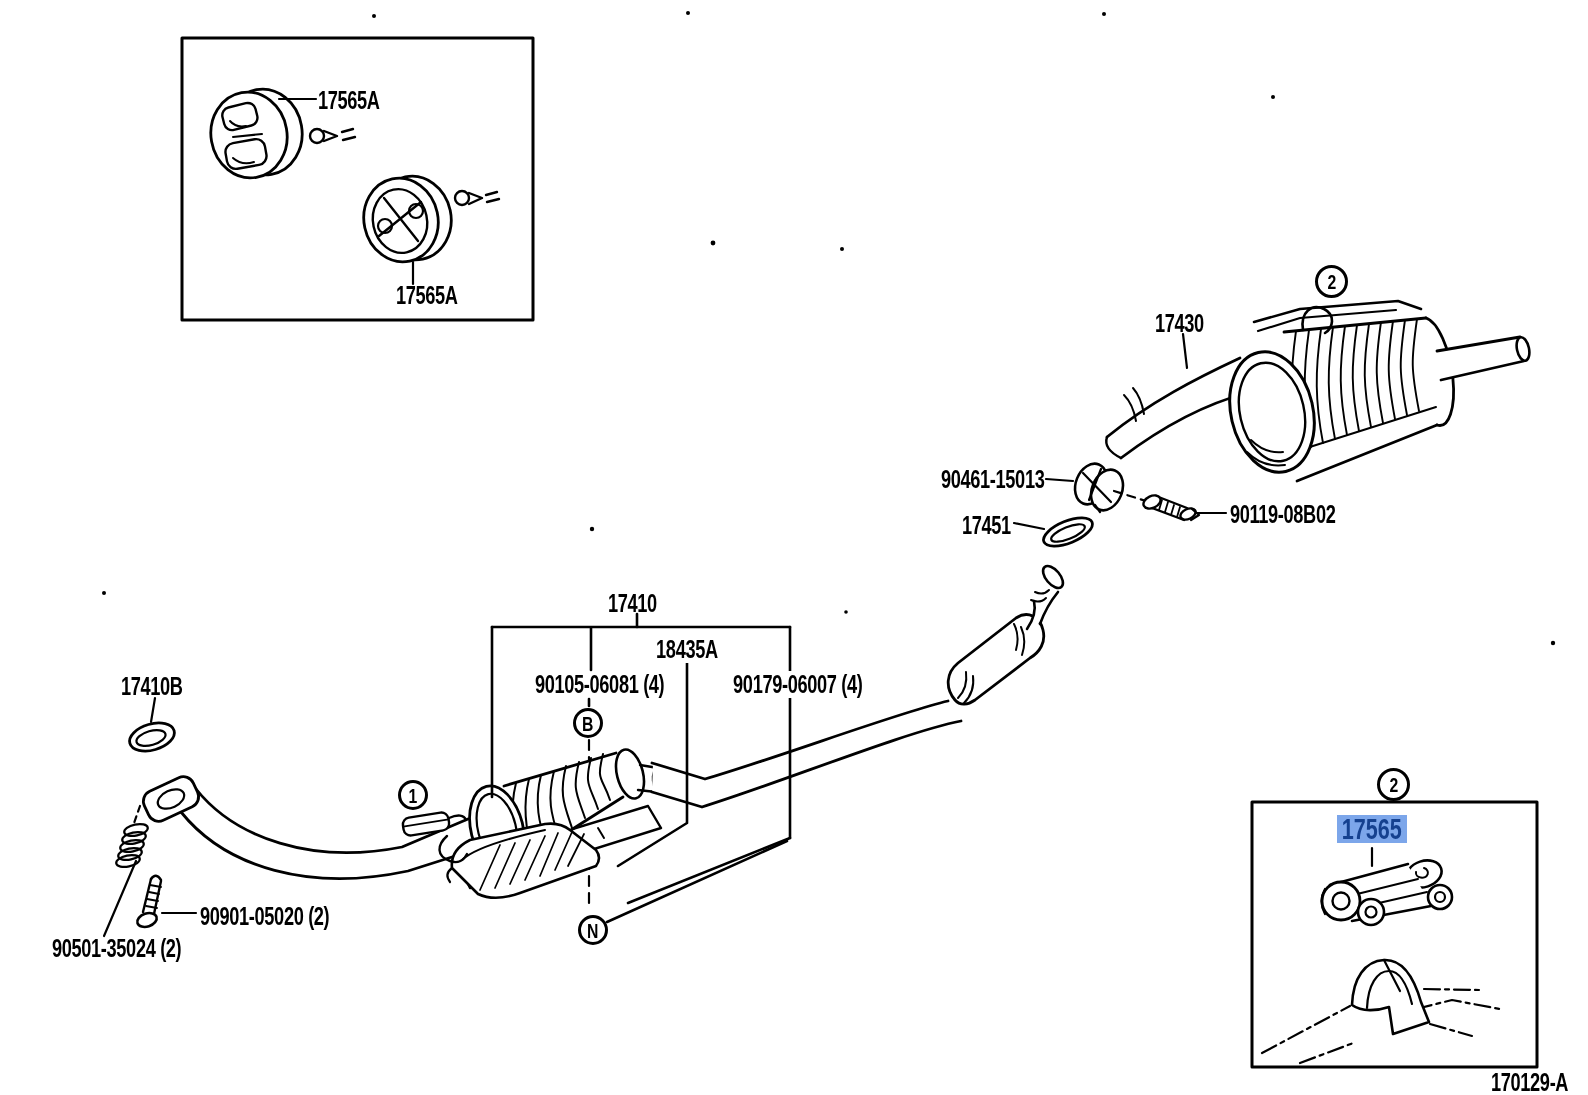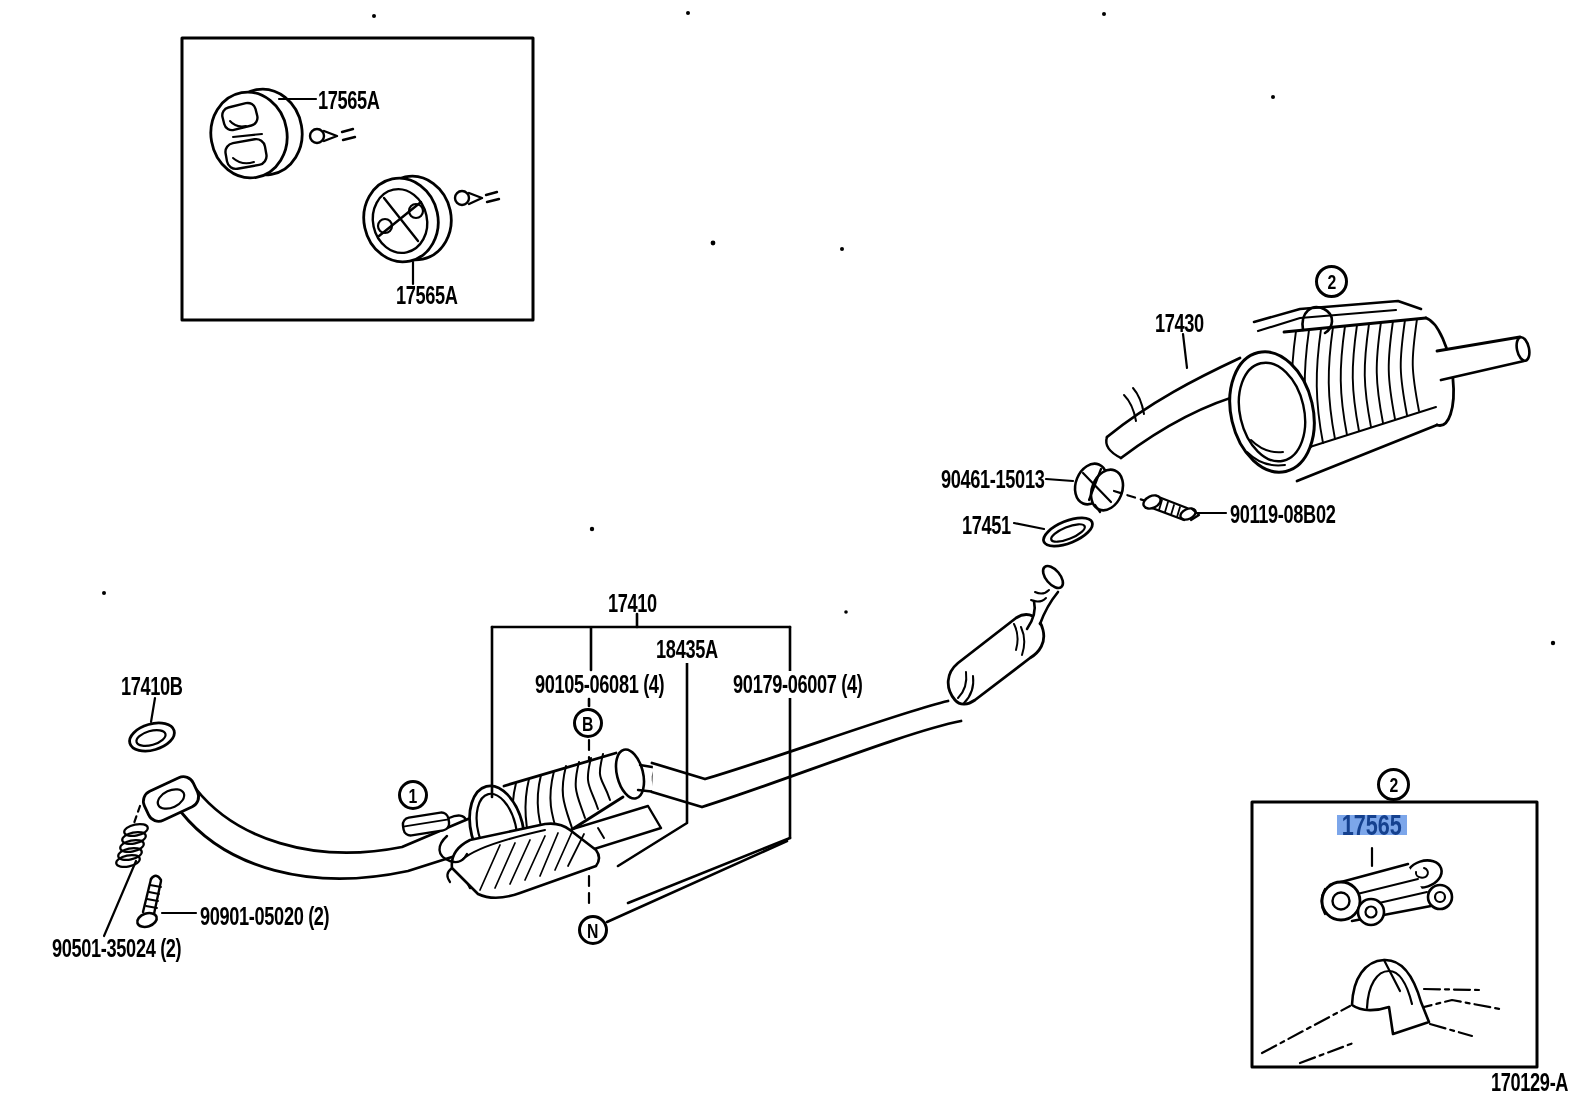--- a/index.html
+++ b/index.html
@@ -14,21 +14,21 @@
   .plabel.masked{background:#ffffff;padding:0 3px;}
   .callout{
     position:absolute;z-index:3;background:#ffffff;border:3px solid #000;
     border-radius:50%;display:flex;align-items:center;justify-content:center;
     font-weight:bold;color:#000;box-sizing:border-box;
   }
   .callout span{display:block;font-size:21px;line-height:1;transform:scaleX(0.75);}
   .c33{width:33px;height:33px;}
   .c30{width:30px;height:30px;}
   #hl-box{
-    position:absolute;z-index:3;left:1337px;top:815px;width:70px;height:20px;
+    position:absolute;z-index:3;left:1337px;top:815px;width:70px;height:28px;
     background:#7CA6EA;display:flex;align-items:center;justify-content:center;
   }
   #hl-box span{
     font-weight:bold;font-size:30px;line-height:1;color:#15418F;
     transform:scaleX(0.72);white-space:nowrap;
   }
 </style>
 </head>
 <body>
 

